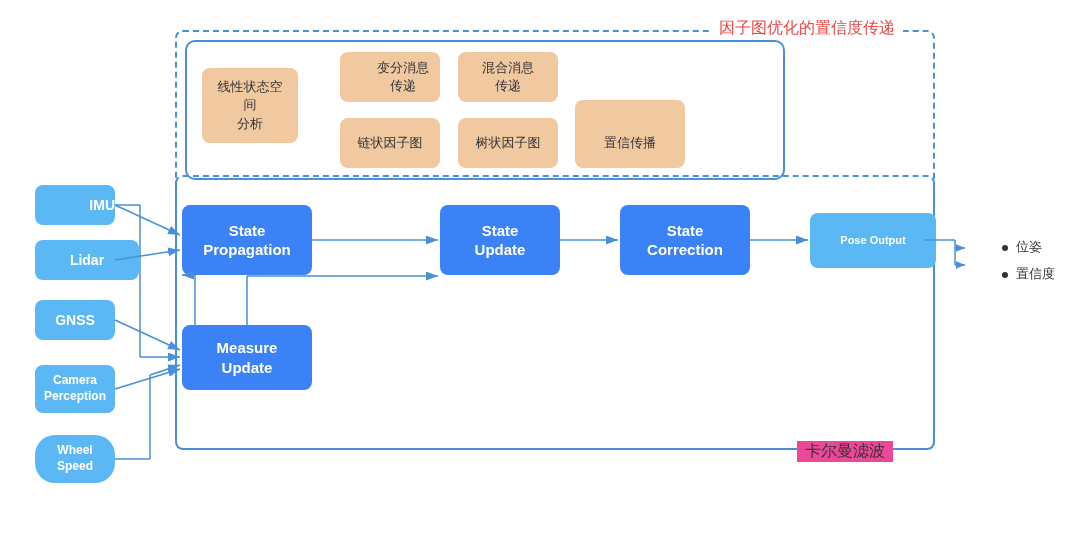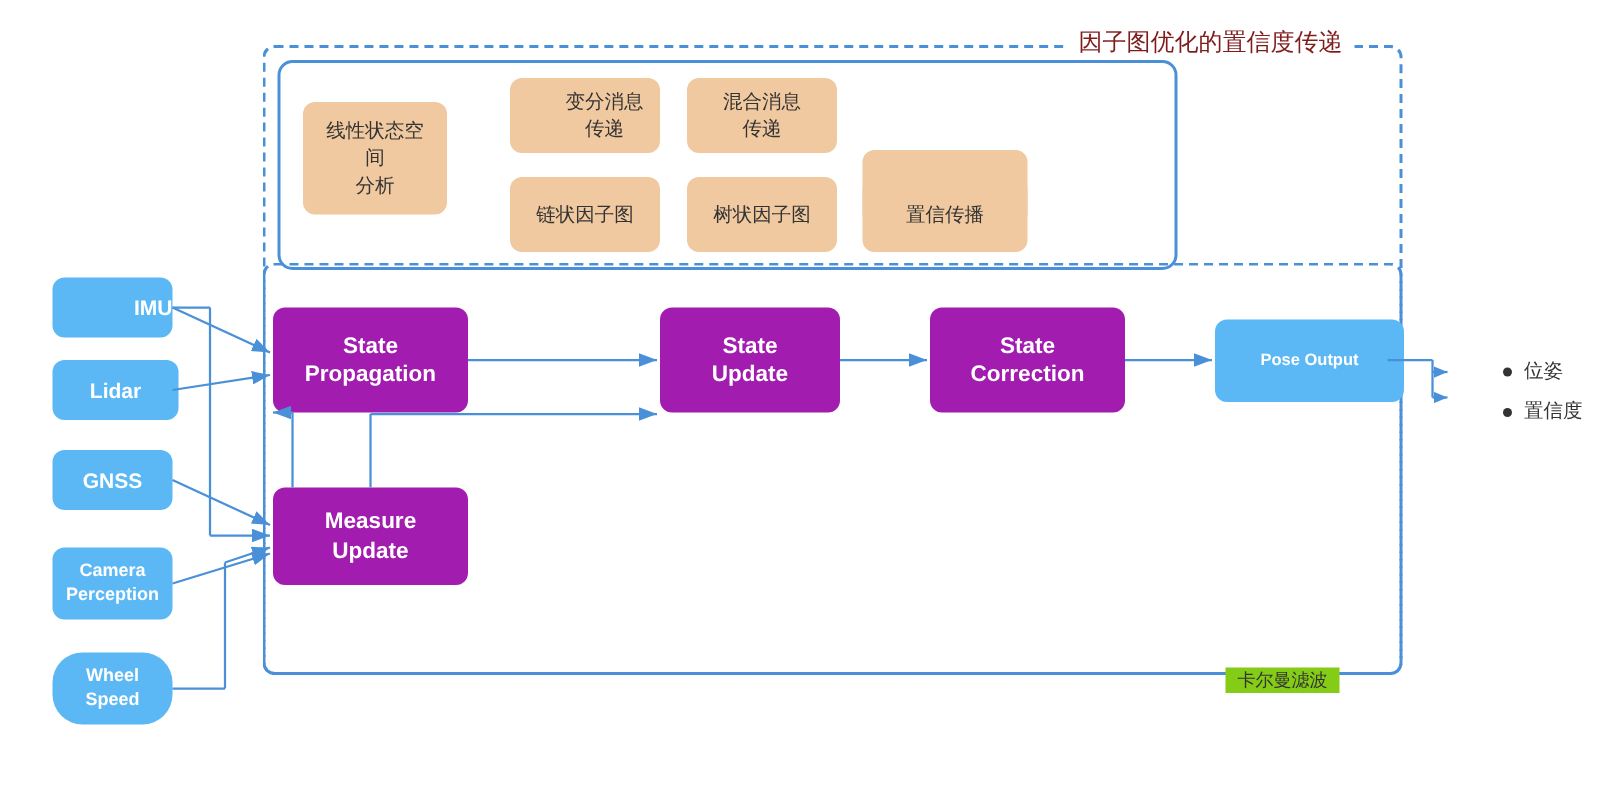--- a/index.html
+++ b/index.html
@@ -31,61 +31,61 @@
       border-radius: 8px;
     }
 
     .factor-graph-title {
       position: absolute;
       top: -14px;
       right: 30px;
       background: #fff;
       padding: 0 8px;
       font-size: 16px;
-      color: #7f1d1d;
+      color: #ef4444;
       font-weight: normal;
     }
 
     
     .kalman-box {
       position: absolute;
       top: 155px;
       left: 155px;
       width: 760px;
       height: 275px;
       border: 2px dashed #4a90d9;
       border-radius: 8px;
     }
 
     .kalman-title {
       position: absolute;
       bottom: -14px;
       right: 40px;
-      background: #84cc16;
+      background: #ec4899;
       padding: 0 8px;
-      font-size: 12px;
+      font-size: 16px;
       color: #333;
     }
 
     
     .analysis-outer-box {
       position: absolute;
       top: 20px;
       left: 165px;
       width: 600px;
       height: 140px;
       border: 2px solid #4a90d9;
       border-radius: 10px;
       background: transparent;
     }
 
     
     .blue-box {
       position: absolute;
-      background: #a21caf;
+      background: #3b82f6;
       border-radius: 8px;
       color: #fff;
       display: flex;
       align-items: center;
       justify-content: center;
       text-align: center;
       font-size: 15px;
       font-weight: bold;
       line-height: 1.3;
     }
@@ -192,21 +192,21 @@
   </div>
 
   <div class="orange-box" style="position:absolute; left:555px; top:98px; width:110px; height:50px;">
     <span style="white-space:pre-line;">置信传播</span>
   </div>
 
   <div class="sensor-box" style="position:absolute; left:15px; top:165px; width:80px; height:40px; border-radius:8px;justify-content:flex-end;">
     <span>IMU</span>
   </div>
 
-  <div class="sensor-box" style="position:absolute; left:15px; top:220px; width:84px; height:40px; border-radius:8px;">
+  <div class="sensor-box" style="position:absolute; left:15px; top:220px; width:104px; height:40px; border-radius:8px;">
     <span>Lidar</span>
   </div>
 
   <div class="sensor-box" style="position:absolute; left:15px; top:280px; width:80px; height:40px; border-radius:8px;">
     <span>GNSS</span>
   </div>
 
   <div class="sensor-box" style="position:absolute; left:15px; top:345px; width:80px; height:48px; border-radius:8px; font-size:12px; line-height:1.3; text-align:center;">
     <span style="white-space:pre-line;">Camera
 Perception</span>

